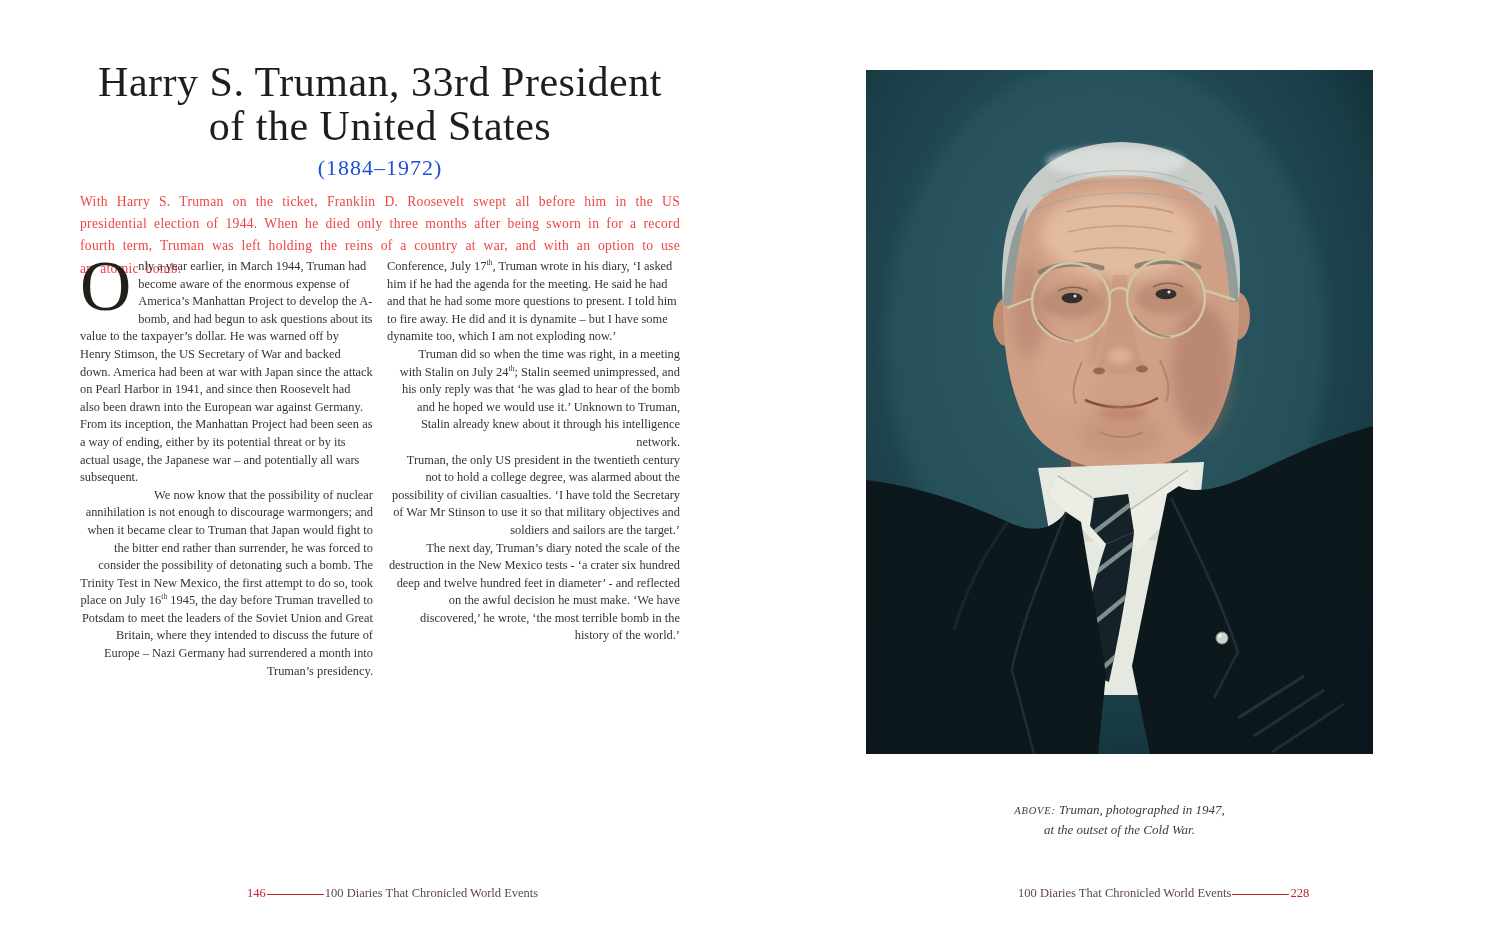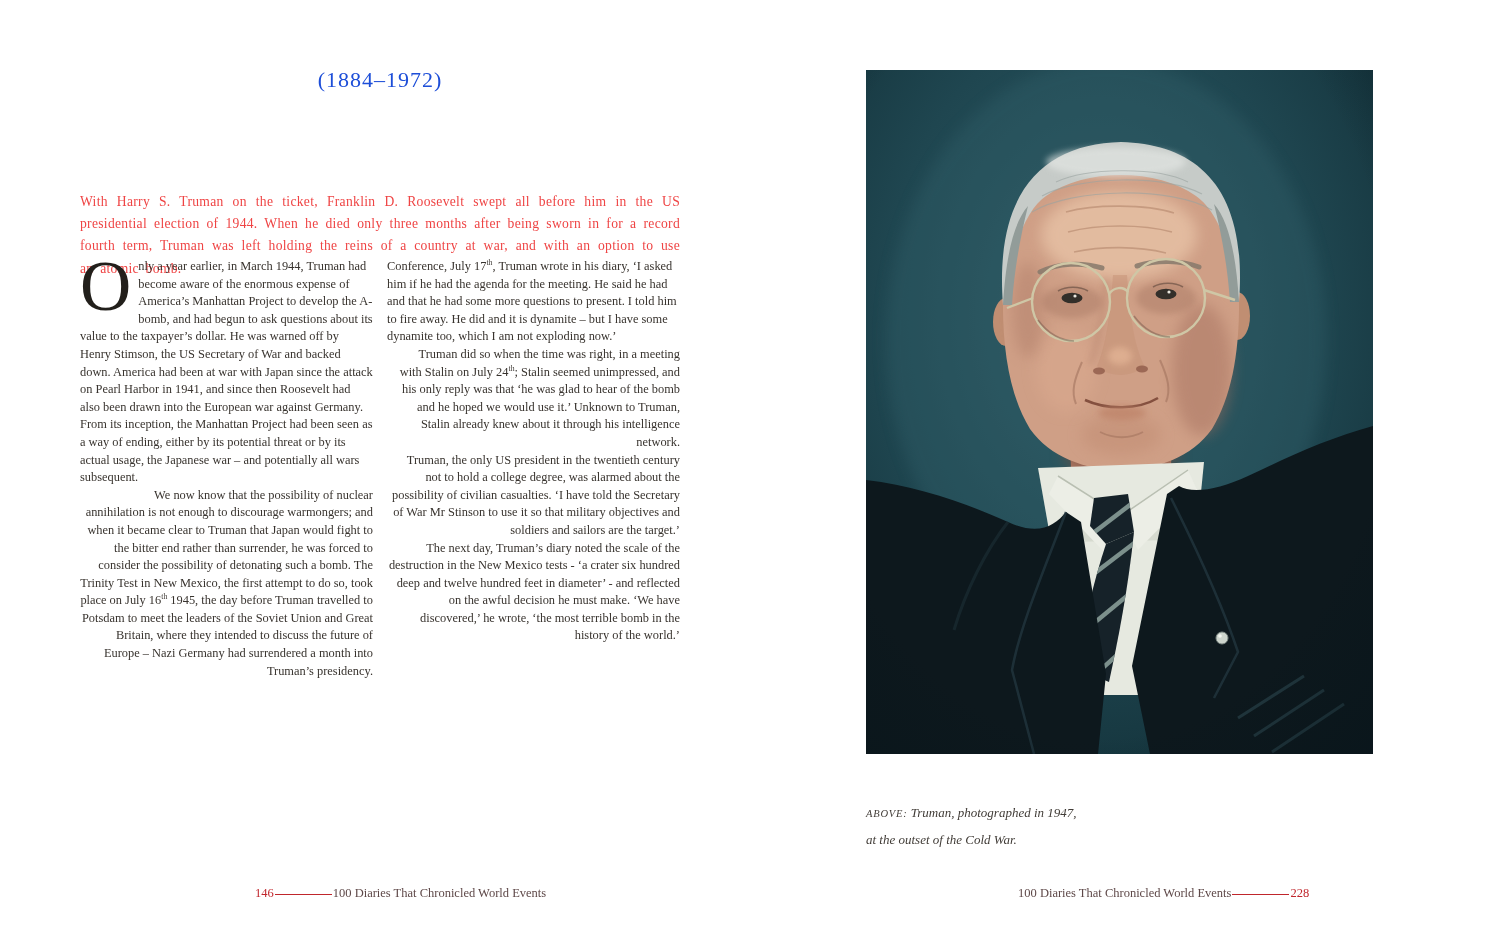--- a/index.html
+++ b/index.html
@@ -25,38 +25,42 @@
     font-family:"Liberation Serif","DejaVu Serif",serif;
   }
   sup{font-size:.62em;line-height:0;vertical-align:super;letter-spacing:0;}
   
   .photo{
     position:absolute;left:866px;top:70px;width:507px;height:684px;margin:0;
     background:#1e4750;
   }
   .photo svg{display:block;width:100%;height:100%;}
   .caption{
-    position:absolute;left:866px;top:800px;width:507px;text-align:left;
-    font-style:italic;font-size:13px;line-height:26px;color:#413c37;
+    position:absolute;left:866px;top:800px;width:507px;text-align:center;
+    font-style:italic;font-size:13px;line-height:19px;color:#413c37;
   }
   .cap-label{font-size:10.5px;letter-spacing:.8px;}
   
   .footer{position:absolute;top:886px;font-size:12.5px;white-space:nowrap;color:#5e4848;}
-  .footer-left{left:255px;}
+  .footer-left{left:247px;}
   .footer-right{left:1018px;}
   .pagenum{color:#c0262c;}
   .rule{display:inline-block;width:57px;height:1px;border-bottom:1px solid #c0262c;vertical-align:baseline;margin:0 1px 2px 1px;}
 </style>
 </head>
 <body>
 
 <div class="spread">
 
   <section>
     <header class="title-block">
+      <h1 style="margin:0;font-weight:400;">
+        <span class="title-line">Harry S. Truman, 33rd President</span>
+        <span class="title-line">of the United States</span>
+      </h1>
       <div class="subtitle">(1884–1972)</div>
     </header>
 
     <p class="intro">With Harry S. Truman on the ticket, Franklin D. Roosevelt swept all before him in the US presidential election of 1944. When he died only three months after being sworn in for a record fourth term, Truman was left holding the reins of a country at war, and with an option to use an atomic bomb.</p>
 
     <div class="columns">
       <div class="col">
         <p><span class="dropcap">O</span><span>nly a year earlier, in March 1944, Truman had become aware of the enormous expense of America’s Manhattan Project to develop the A-bomb, and had begun to ask questions about its value to the taxpayer’s dollar. He was warned off by Henry Stimson, the US Secretary of War and backed down. America had been at war with Japan since the attack on Pearl Harbor in 1941, and since then Roosevelt had also been drawn into the European war against Germany. From its inception, the Manhattan Project had been seen as a way of ending, either by its potential threat or by its actual usage, the Japanese war – and potentially all wars subsequent.</span></p>
         <p class="indent">We now know that the possibility of nuclear annihilation is not enough to discourage warmongers; and when it became clear to Truman that Japan would fight to the bitter end rather than surrender, he was forced to consider the possibility of detonating such a bomb. The Trinity Test in New Mexico, the first attempt to do so, took place on July 16<sup>th</sup> 1945, the day before Truman travelled to Potsdam to meet the leaders of the Soviet Union and Great Britain, where they intended to discuss the future of Europe – Nazi Germany had surrendered a month into Truman’s presidency.</p>
       </div>

